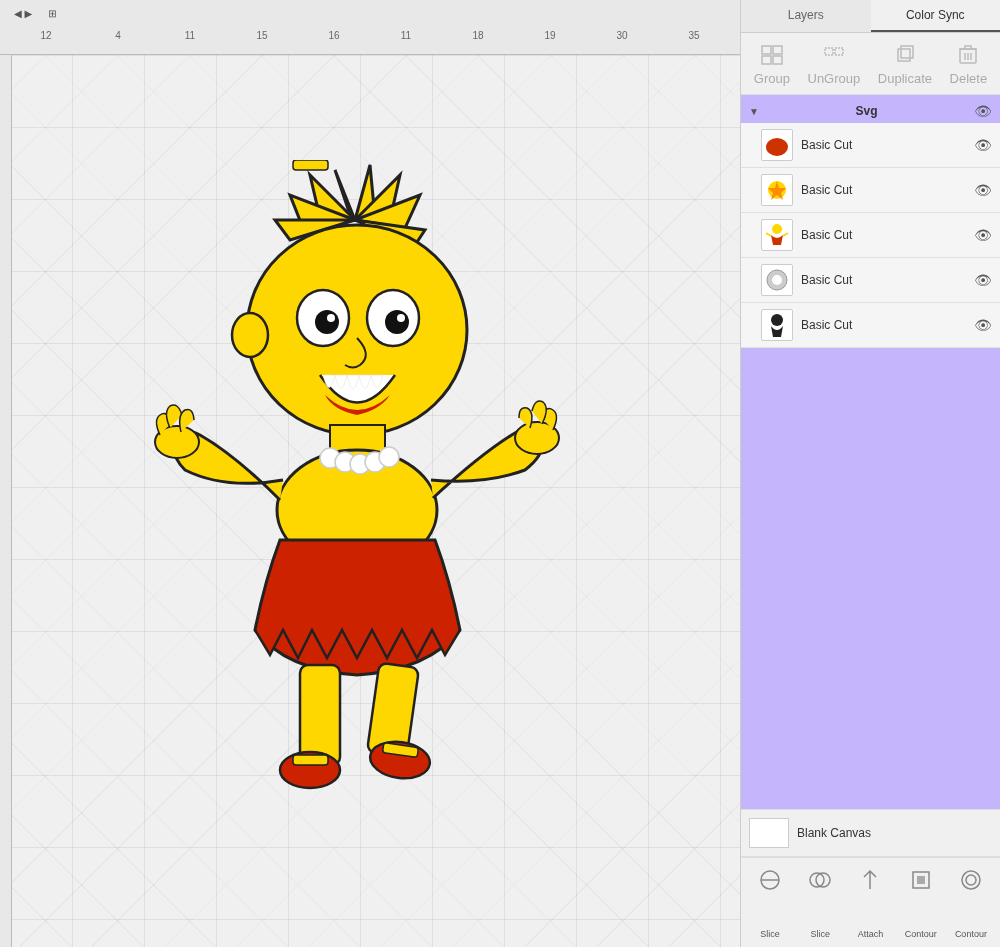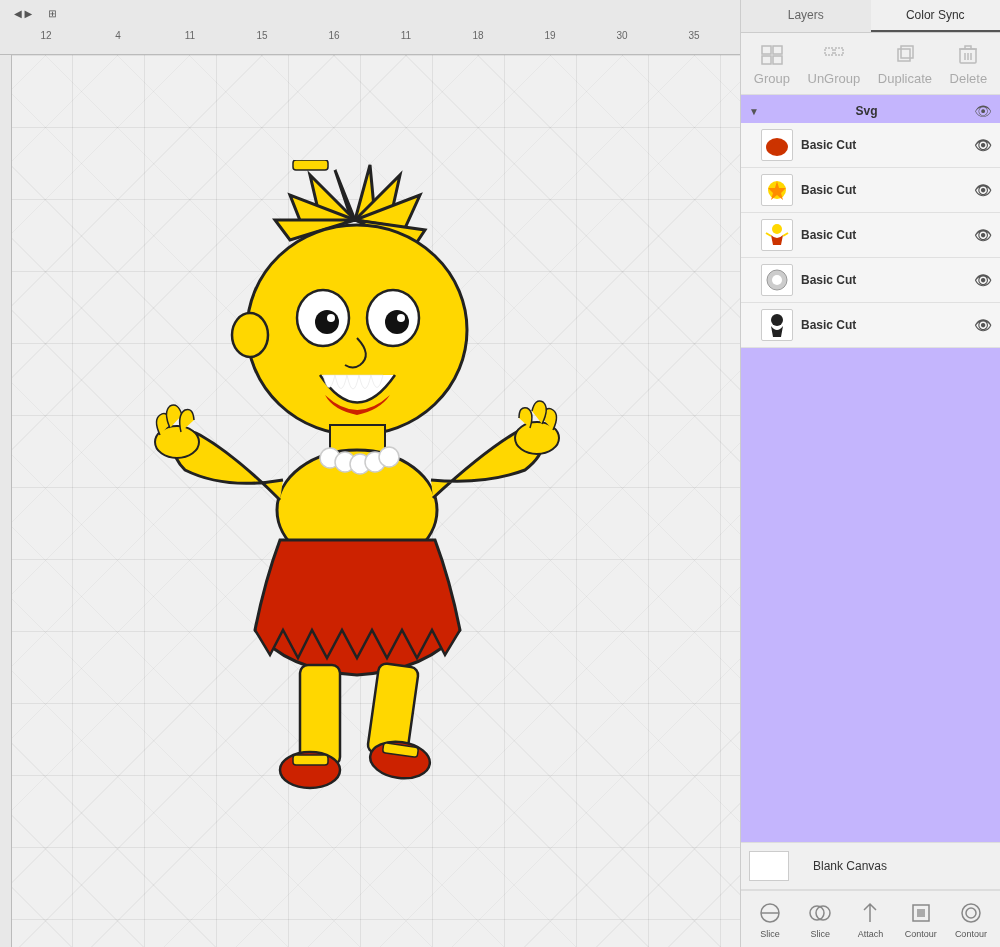--- a/index.html
+++ b/index.html
@@ -214,21 +214,20 @@
 
     
     .layer-item {
       display: flex;
       align-items: center;
       padding: 6px 8px 6px 20px;
       border-bottom: 1px solid #e0e0e0;
       gap: 8px;
       background: #f5f5f5;
       min-height: 44px;
-      font-weight: bold;
     }
 
     .layer-thumb {
       width: 32px;
       height: 32px;
       border: 1px solid #ccc;
       border-radius: 2px;
       background: white;
       display: flex;
       align-items: center;
@@ -247,21 +246,21 @@
       font-size: 14px;
       color: #555;
       cursor: pointer;
     }
 
     
     .blank-canvas-row {
       display: flex;
       align-items: center;
       padding: 8px;
-      gap: 24px;
+      gap: 8px;
       border-top: 1px solid #ddd;
       border-bottom: 1px solid #ddd;
       background: #f0f0f0;
     }
 
     .blank-canvas-thumb {
       width: 40px;
       height: 30px;
       border: 1px solid #ccc;
       background: white;
@@ -296,20 +295,21 @@
       display: flex;
       align-items: center;
       justify-content: center;
       font-size: 14px;
       color: #555;
     }
 
     .bottom-tool-item .icon-label {
       font-size: 9px;
       color: #555;
+      margin-top: 33px;
     }
 
     
     .layers-list::-webkit-scrollbar { width: 8px; }
     .layers-list::-webkit-scrollbar-track { background: #e0e0e0; }
     .layers-list::-webkit-scrollbar-thumb { background: #bbb; border-radius: 4px; }
 
     
     .ruler-left {
       position: absolute;

